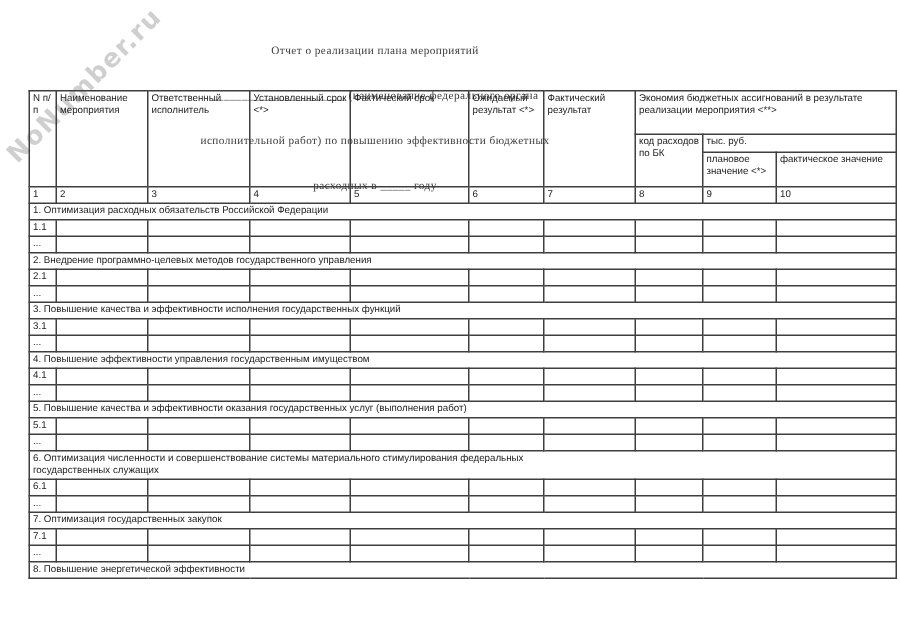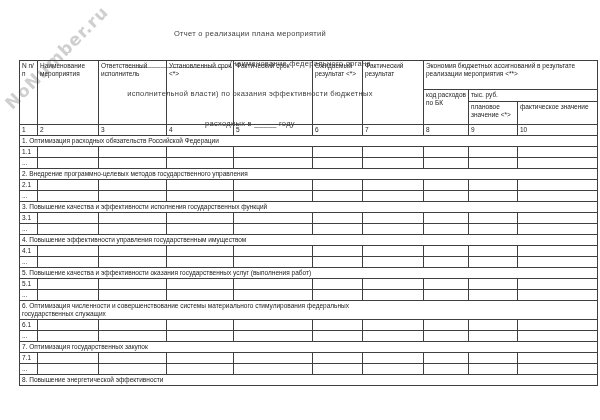--- a/index.html
+++ b/index.html
@@ -9,21 +9,21 @@
   }
   .watermark {
     position:absolute; left:8px; top:96px; z-index:0;
     transform:rotate(-45deg); transform-origin:left center;
     font-family:"DejaVu Sans",sans-serif; font-weight:bold;
     font-size:17px; letter-spacing:1px; color:#c7c7c7; opacity:.85;
     white-space:nowrap; pointer-events:none;
   }
   .title-block {
     position:absolute; left:60px; top:9px; width:380px; z-index:1;
-    text-align:center; font-family:Liberation Sans, sans-serif;
+    text-align:center; font-family:Liberation Serif, serif;
     font-size:7.5px; line-height:10px; letter-spacing:.3px; color:#3d3d3d;
     white-space:pre;
   }
   table.report {
     position:absolute; left:19px; top:60px; z-index:1;
     width:578px; border-collapse:collapse; table-layout:fixed;
     font-size:6.5px; line-height:8px; color:#1c1c1c;
   }
   table.report th, table.report td {
     border:1px solid #3f3f3f; padding:1px 2px;
@@ -40,21 +40,21 @@
 </head>
 <body>
 
 <div class="page">
 
   <div class="watermark">NoNumber.ru</div>
 
   <div class="title-block">
     <div>Отчет о реализации плана мероприятий</div>
     <div>______________________ (наименование федерального органа</div>
-    <div>исполнительной власти) по оказания эффективности бюджетных</div>
+    <div>исполнительной работ) по повышению эффективности бюджетных</div>
     <div>расходных в _____ году</div>
   </div>
 
   <table class="report">
     <colgroup>
       <col style="width:18px">
         <col style="width:61px">
         <col style="width:68px">
       <col style="width:67px">
         <col style="width:79px">

